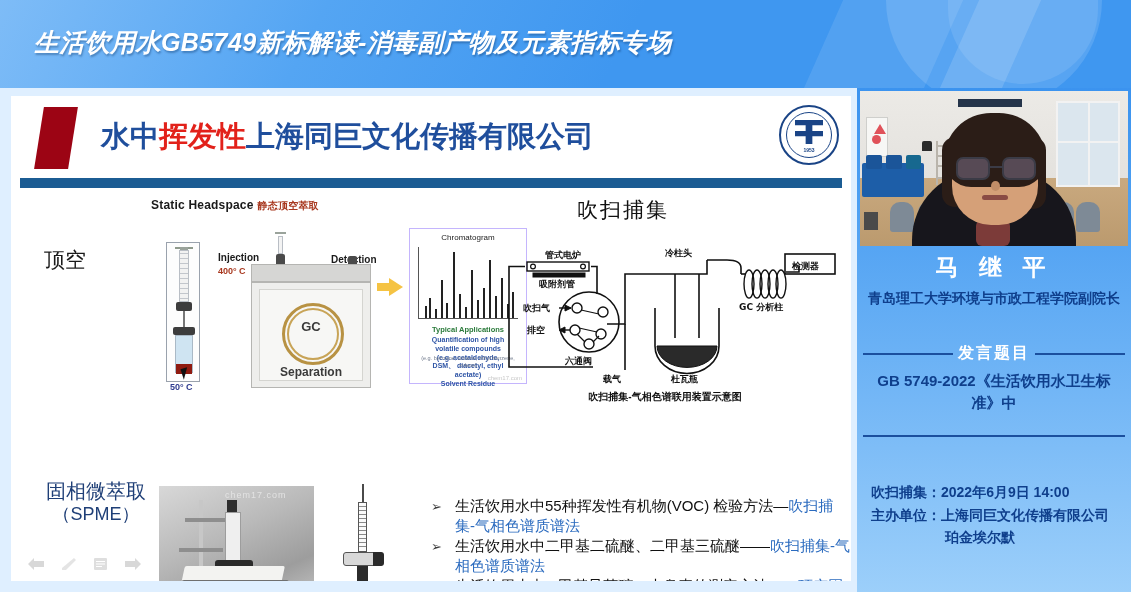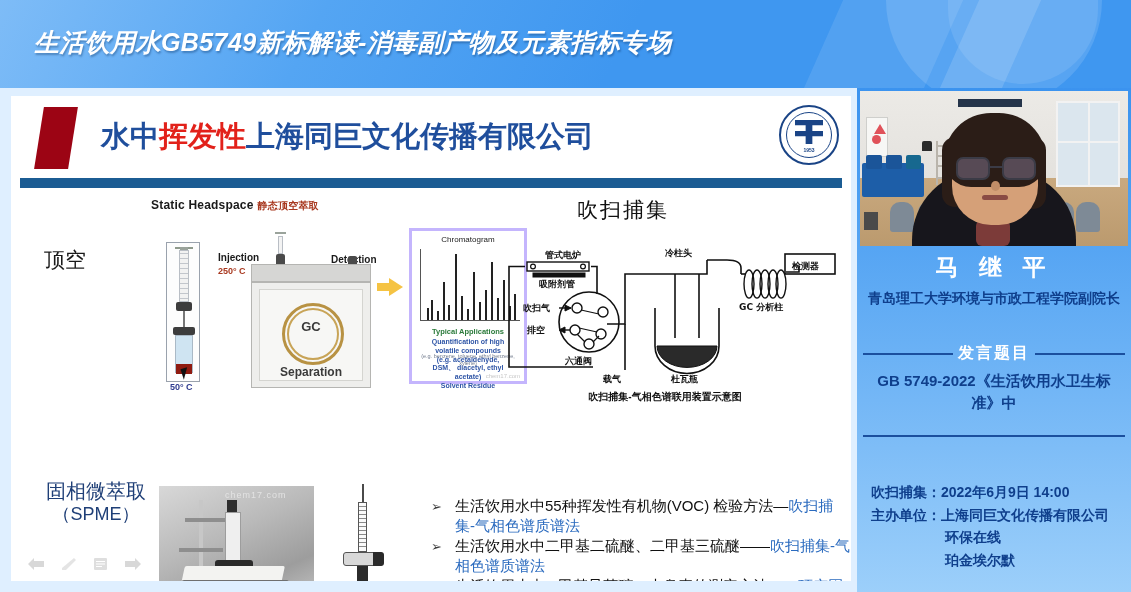--- a/index.html
+++ b/index.html
@@ -177,21 +177,21 @@
   .mini-syr { position:absolute; left:264px; top:42px; width:11px; height:24px; }
   .mini-syr .b { position:absolute; left:3px; top:4px; width:5px; height:18px; background:#f3f3f3; border:1px solid #b9bec5; }
   .mini-syr .t { position:absolute; left:0px; top:0px; width:11px; height:2px; background:#9aa39b; }
   .yellow-arrow {
     position:absolute; left:378px; top:88px; width:0; height:0;
     border-left: 14px solid #f5c343; border-top: 9px solid transparent; border-bottom: 9px solid transparent;
   }
   .yellow-arrow-tail { position:absolute; left:366px; top:93px; width:14px; height:8px; background:#f5c343; }
 
   
-  .chrom-box { position:absolute; left: 398px; top: 38px; width: 118px; height: 156px; border:3px solid #c4b5fd; background:#fff; }
+  .chrom-box { position:absolute; left: 398px; top: 38px; width: 118px; height: 156px; border:1px solid #c4b5fd; background:#fff; }
   .chrom-plot { position:absolute; left:8px; top:18px; width:100px; height:72px; border-left:1px solid #555; border-bottom:1px solid #555; }
   .chrom-title { position:absolute; left:0; right:0; top:4px; text-align:center; font-size:8px; color:#222; }
   .pk { position:absolute; bottom:0; width:1.5px; background:#222; }
   .chrom-apps { position:absolute; left:0; right:0; top:96px; text-align:center; font-size:7.5px; font-weight:bold; color:#2a7a3a; }
   .chrom-desc { position:absolute; left:4px; right:4px; top:107px; text-align:center; font-size:7px; font-weight:bold; color:#2f55a6; line-height:1.25; }
   .chrom-sm { position:absolute; left:6px; right:6px; bottom:14px; text-align:center; font-size:5.5px; color:#707a8c; line-height:1.3; }
   .chrom-wm { position:absolute; right:4px; bottom:2px; font-size:6px; color:#c8c8c8; }
 
   
   .pt { position: absolute; left: 478px; top: 52px; width: 352px; height: 160px; }
@@ -355,21 +355,21 @@
         <div class="collar"></div>
           <div class="needle"></div>
         <div class="septum"></div>
           <div class="liquid"></div>
           <div class="redbase"></div>
       </div>
       <div class="hs-cursor"></div>
       <div class="hs-temp">50° C</div>
 
       <div class="lbl-inj">Injection</div>
-      <div class="lbl-inj-t">250° C</div>
+      <div class="lbl-inj-t">400° C</div>
       <div class="lbl-det">Detection</div>
       <div class="mini-syr">
           <div class="b"></div>
           <div class="t"></div>
         </div>
       <div class="port inj"></div>
       <div class="port det"></div>
       <div class="gc-wrap">
         <div class="gc-lid"></div>
         <div class="gc-oven">
@@ -589,18 +589,17 @@
     </div>
     <div class="topic-rule"></div>
 
     <div class="meet">
       <div>
         <span>吹扫捕集：</span><span>2022年6月9日 14:00</span>
       </div>
       <div>
         <span>主办单位：</span><span>上海同巨文化传播有限公司</span>
       </div>
-      <div class="ind">环保在线</div>
       <div class="ind">珀金埃尔默</div>
     </div>
   </div>
 
 </div>
 
 </body></html>

